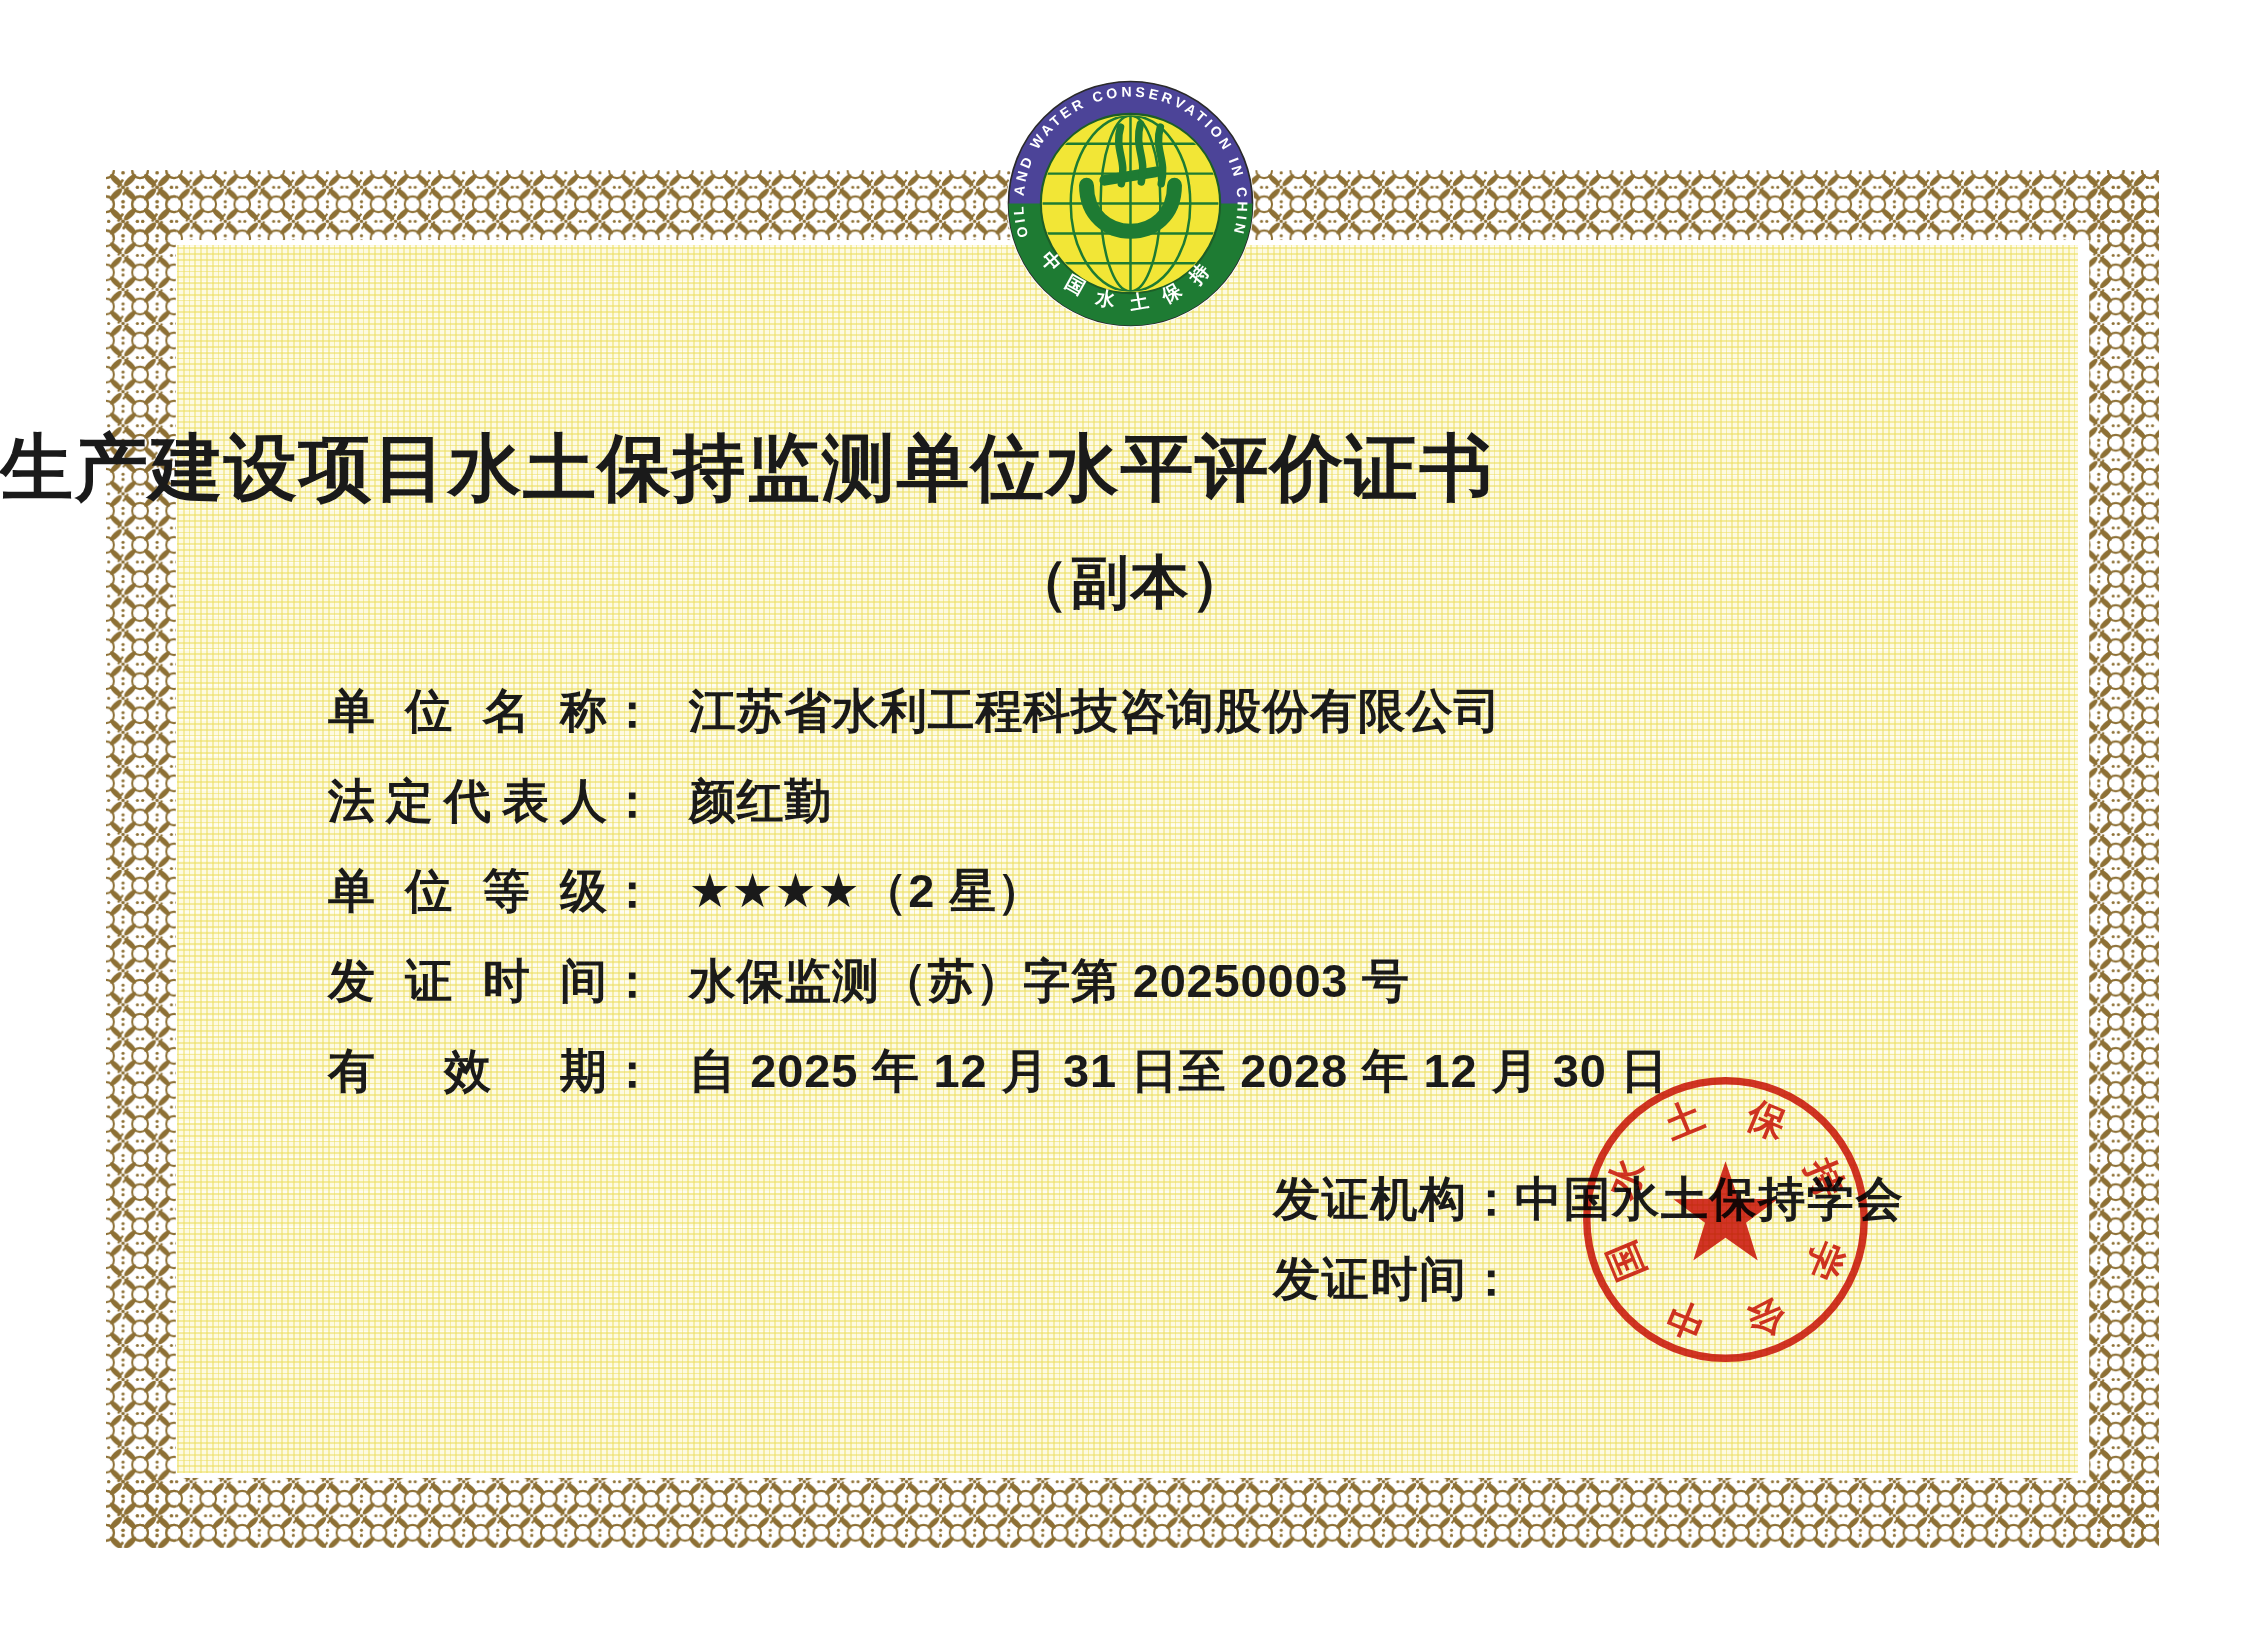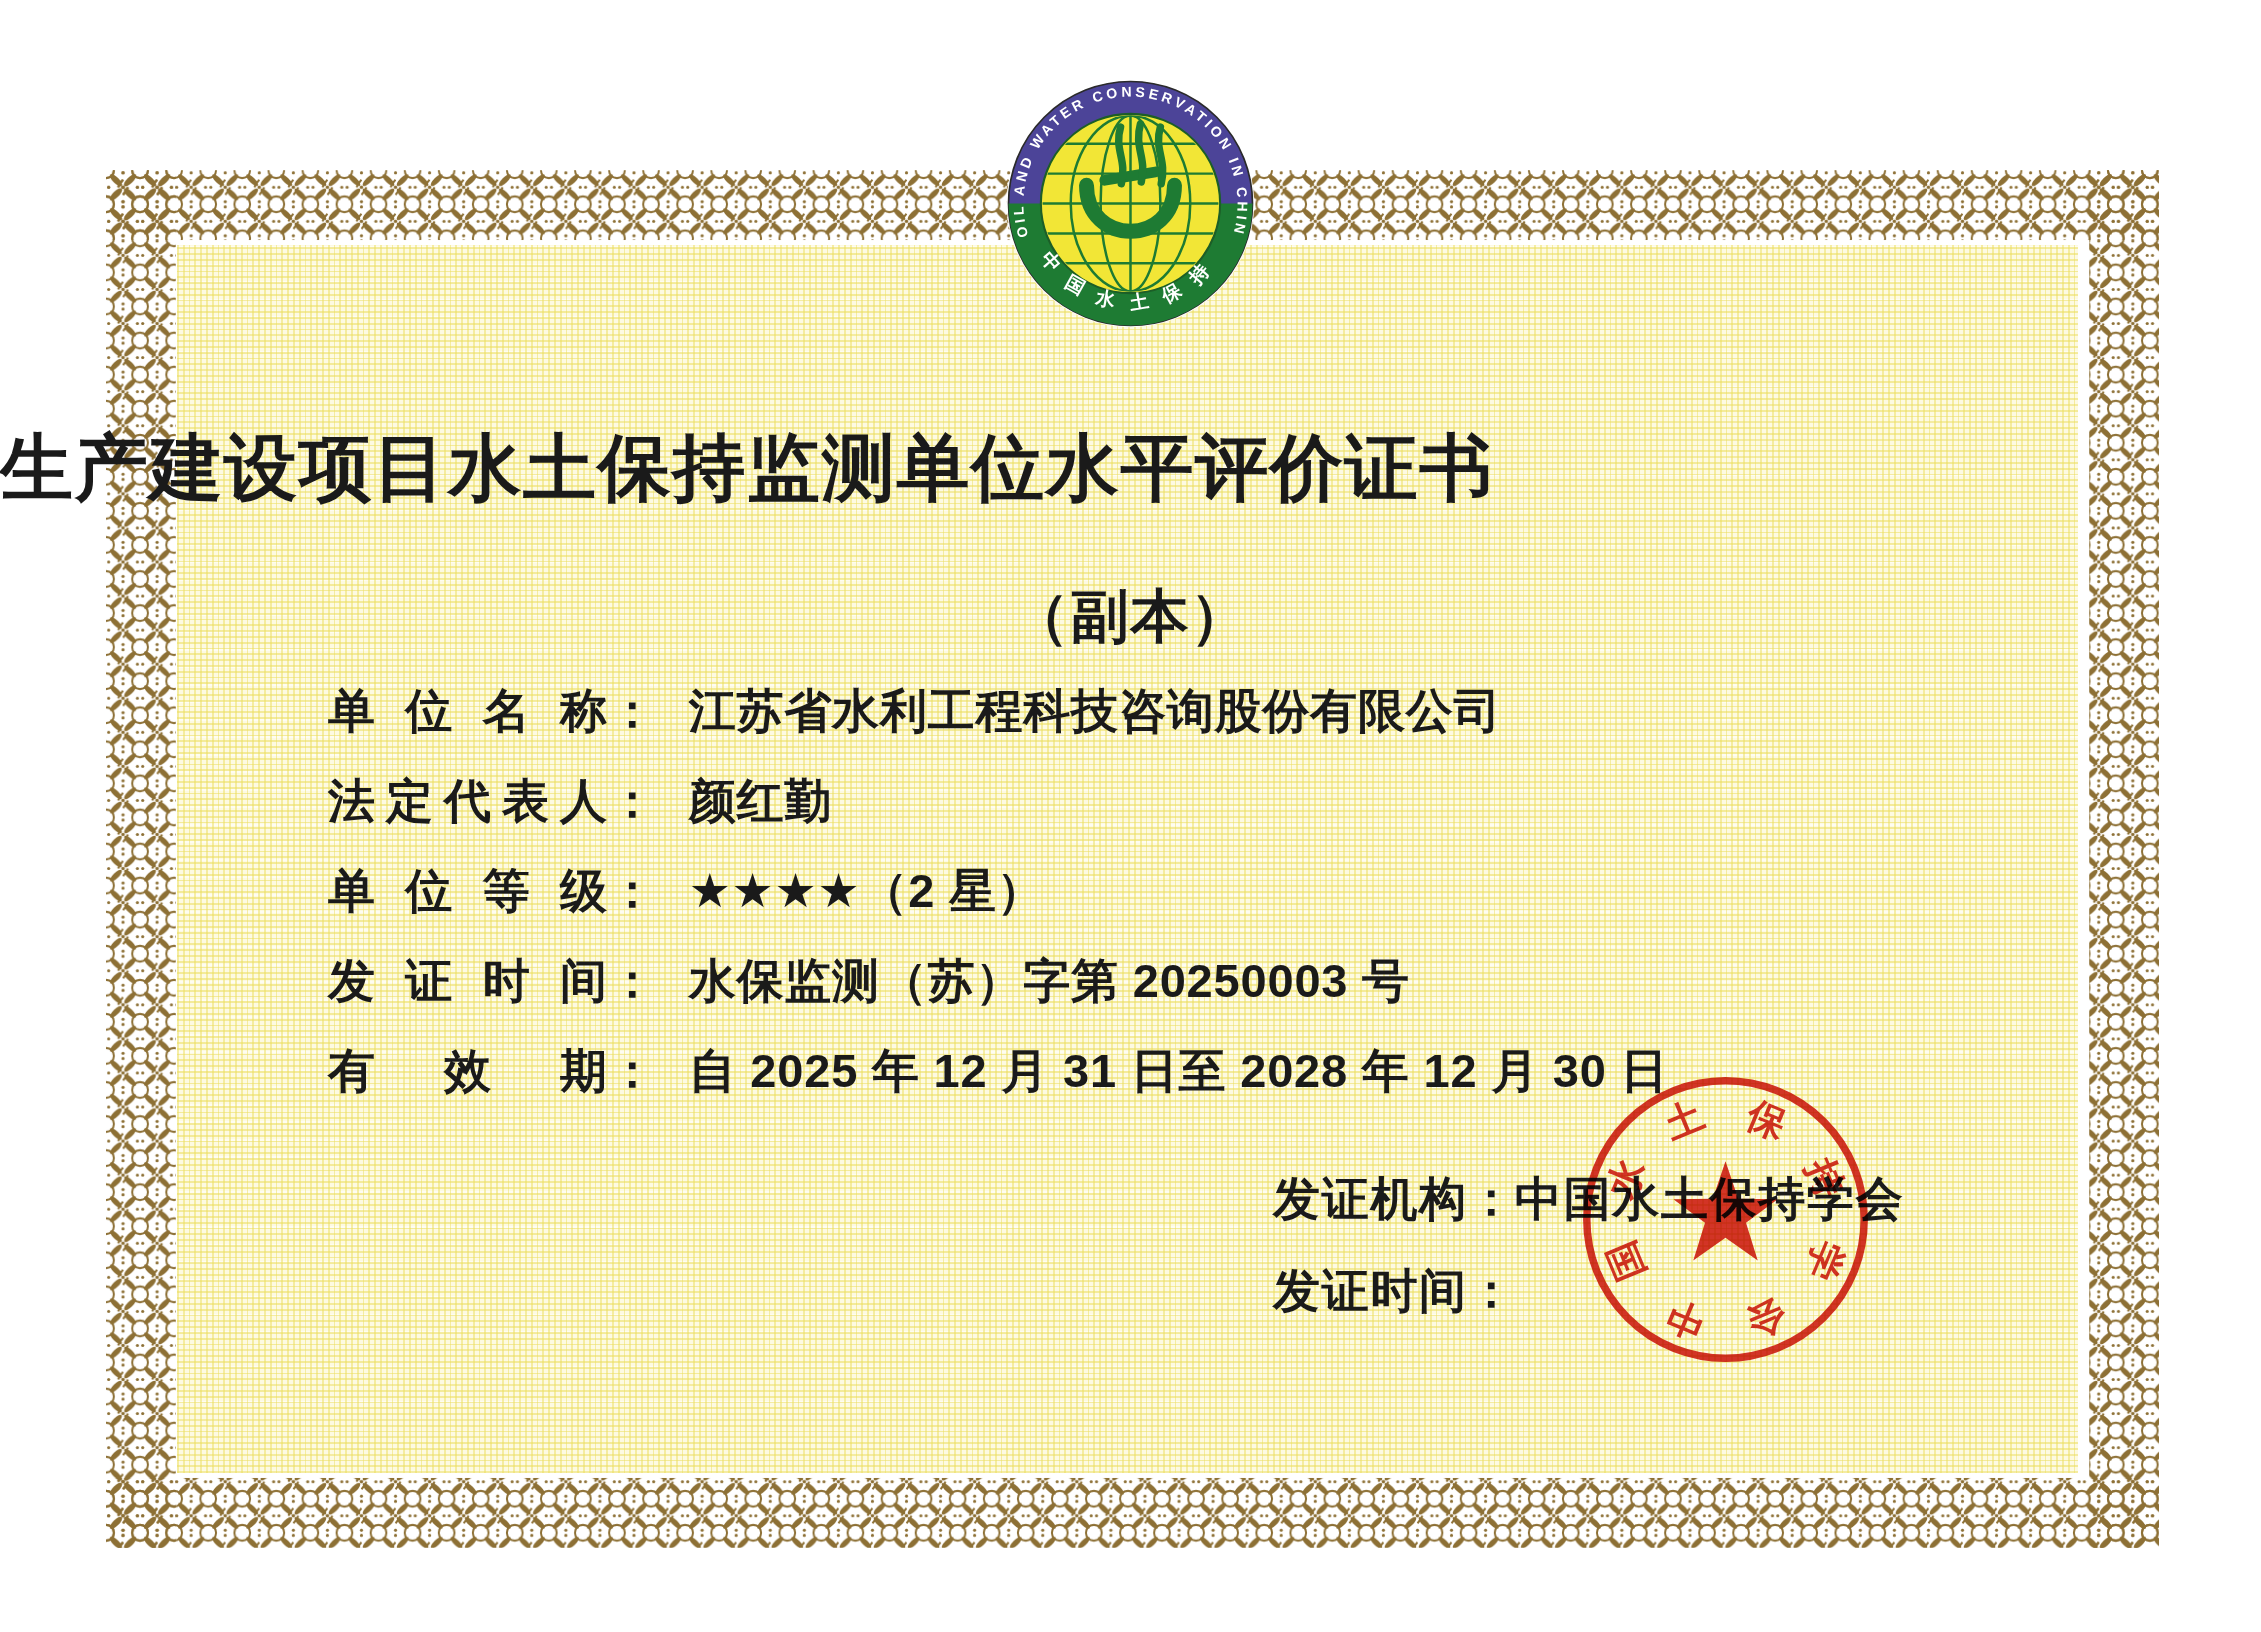--- a/index.html
+++ b/index.html
@@ -24,31 +24,31 @@
   }
 
   .logo{left:1006px;top:79px;width:249px;height:249px;}
 
   .title{
     left:0;top:420px;width:2261px;
     font-size:73px;font-weight:900;letter-spacing:1.7px;white-space:nowrap;
   }
   .subtitle{
     left:0;top:544px;width:2261px;text-align:center;
-    font-size:58px;font-weight:900;letter-spacing:1.7px;margin-top:34px;
+    font-size:58px;font-weight:900;letter-spacing:1.7px;
   }
 
   .fields{left:328px;top:680px;}
   .frow{display:flex;align-items:baseline;height:65px;margin-bottom:25px;font-size:47px;font-weight:700;white-space:nowrap;}
   .flabel{display:inline-block;width:279px;text-align:justify;text-align-last:justify;}
   .fcolon{display:inline-block;margin-left:1.7px;}
   .fvalue{margin-left:33px;letter-spacing:0.8px;}
 
   .issuer{left:1273px;top:1168px;}
-  .irow{display:flex;align-items:baseline;height:65px;margin-bottom:27px;font-size:47px;font-weight:700;white-space:nowrap;}
+  .irow{display:flex;align-items:baseline;height:65px;margin-bottom:15px;font-size:47px;font-weight:700;white-space:nowrap;}
   .ilabel{letter-spacing:1.7px;}
   .ivalue{letter-spacing:1.7px;}
 
   .seal{left:1576px;top:1070px;width:299px;height:299px;mix-blend-mode:multiply;opacity:.94;}
 </style>
 </head>
 <body>
 
 <svg class="abs frame-svg" width="2053" height="1378" viewBox="0 0 2471 1658">
   <defs>

